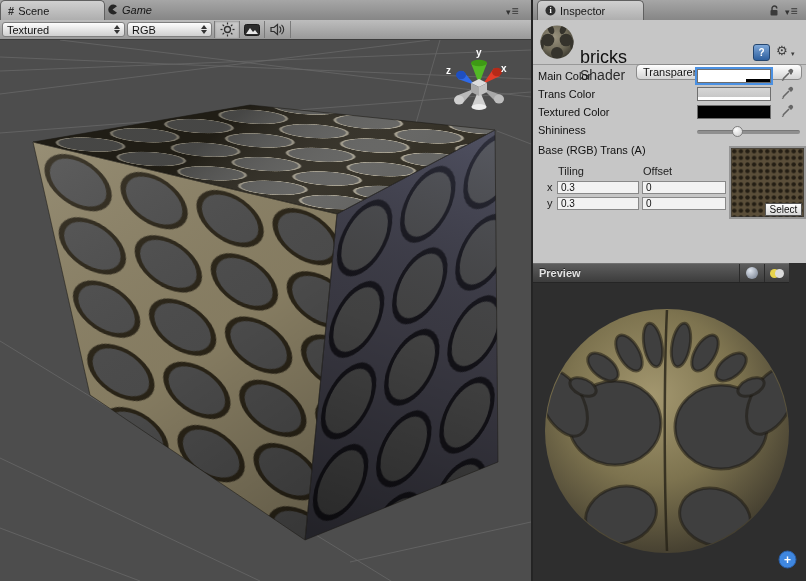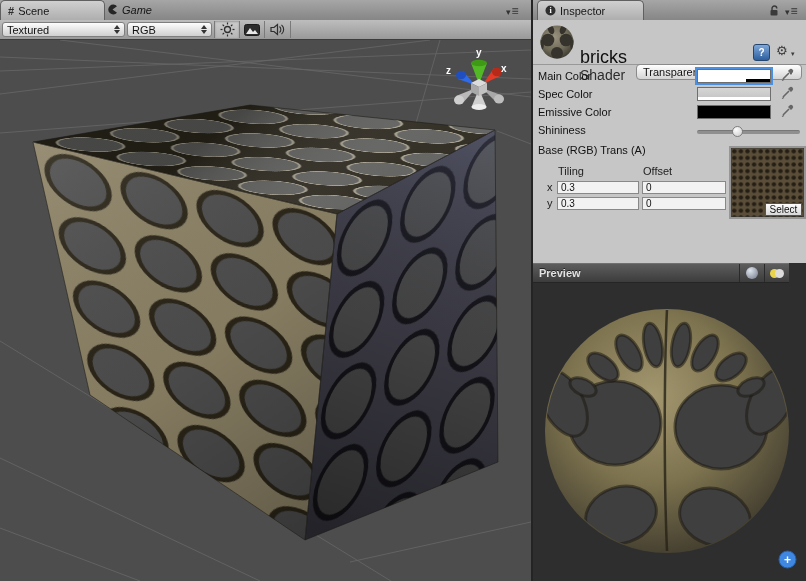--- a/index.html
+++ b/index.html
@@ -303,31 +303,31 @@
     <div class="prow-label" style="top:70px;">Main Color</div>
     <div class="swatch" style="top:69px;background:#ffffff;outline:2px solid #4a90e2;">
       <div class="alpha" style="background:linear-gradient(to right,#fff 0,#fff 66%,#000 66%,#000 100%);"></div>
     </div>
     <svg class="dropper" style="top:68px;" viewBox="0 0 14 14">
       <line x1="3" y1="11" x2="9" y2="5" stroke="#666" stroke-width="1.6"></line>
       <path d="M8,3 L11,6 L12.5,4.5 A1.6 1.6 0 0 0 9.5,1.5 Z" fill="#666"></path>
       <line x1="2" y1="12.5" x2="4" y2="11.5" stroke="#666" stroke-width="1.2"></line>
     </svg>
 
-    <div class="prow-label" style="top:88px;">Spec Color</div>
+    <div class="prow-label" style="top:88px;">Trans Color</div>
     <div class="swatch" style="top:87px;background:linear-gradient(#d6d6d6,#c2c2c2);">
       <div class="alpha" style="background:#ffffff;"></div>
     </div>
     <svg class="dropper" style="top:86px;" viewBox="0 0 14 14">
       <line x1="3" y1="11" x2="9" y2="5" stroke="#666" stroke-width="1.6"></line>
       <path d="M8,3 L11,6 L12.5,4.5 A1.6 1.6 0 0 0 9.5,1.5 Z" fill="#666"></path>
       <line x1="2" y1="12.5" x2="4" y2="11.5" stroke="#666" stroke-width="1.2"></line>
     </svg>
 
-    <div class="prow-label" style="top:106px;">Emissive Color</div>
+    <div class="prow-label" style="top:106px;">Textured Color</div>
     <div class="swatch" style="top:105px;background:#000000;">
       <div class="alpha" style="background:#000000;"></div>
     </div>
     <svg class="dropper" style="top:104px;" viewBox="0 0 14 14">
       <line x1="3" y1="11" x2="9" y2="5" stroke="#666" stroke-width="1.6"></line>
       <path d="M8,3 L11,6 L12.5,4.5 A1.6 1.6 0 0 0 9.5,1.5 Z" fill="#666"></path>
       <line x1="2" y1="12.5" x2="4" y2="11.5" stroke="#666" stroke-width="1.2"></line>
     </svg>
 
     <div class="prow-label" style="top:124px;">Shininess</div>

